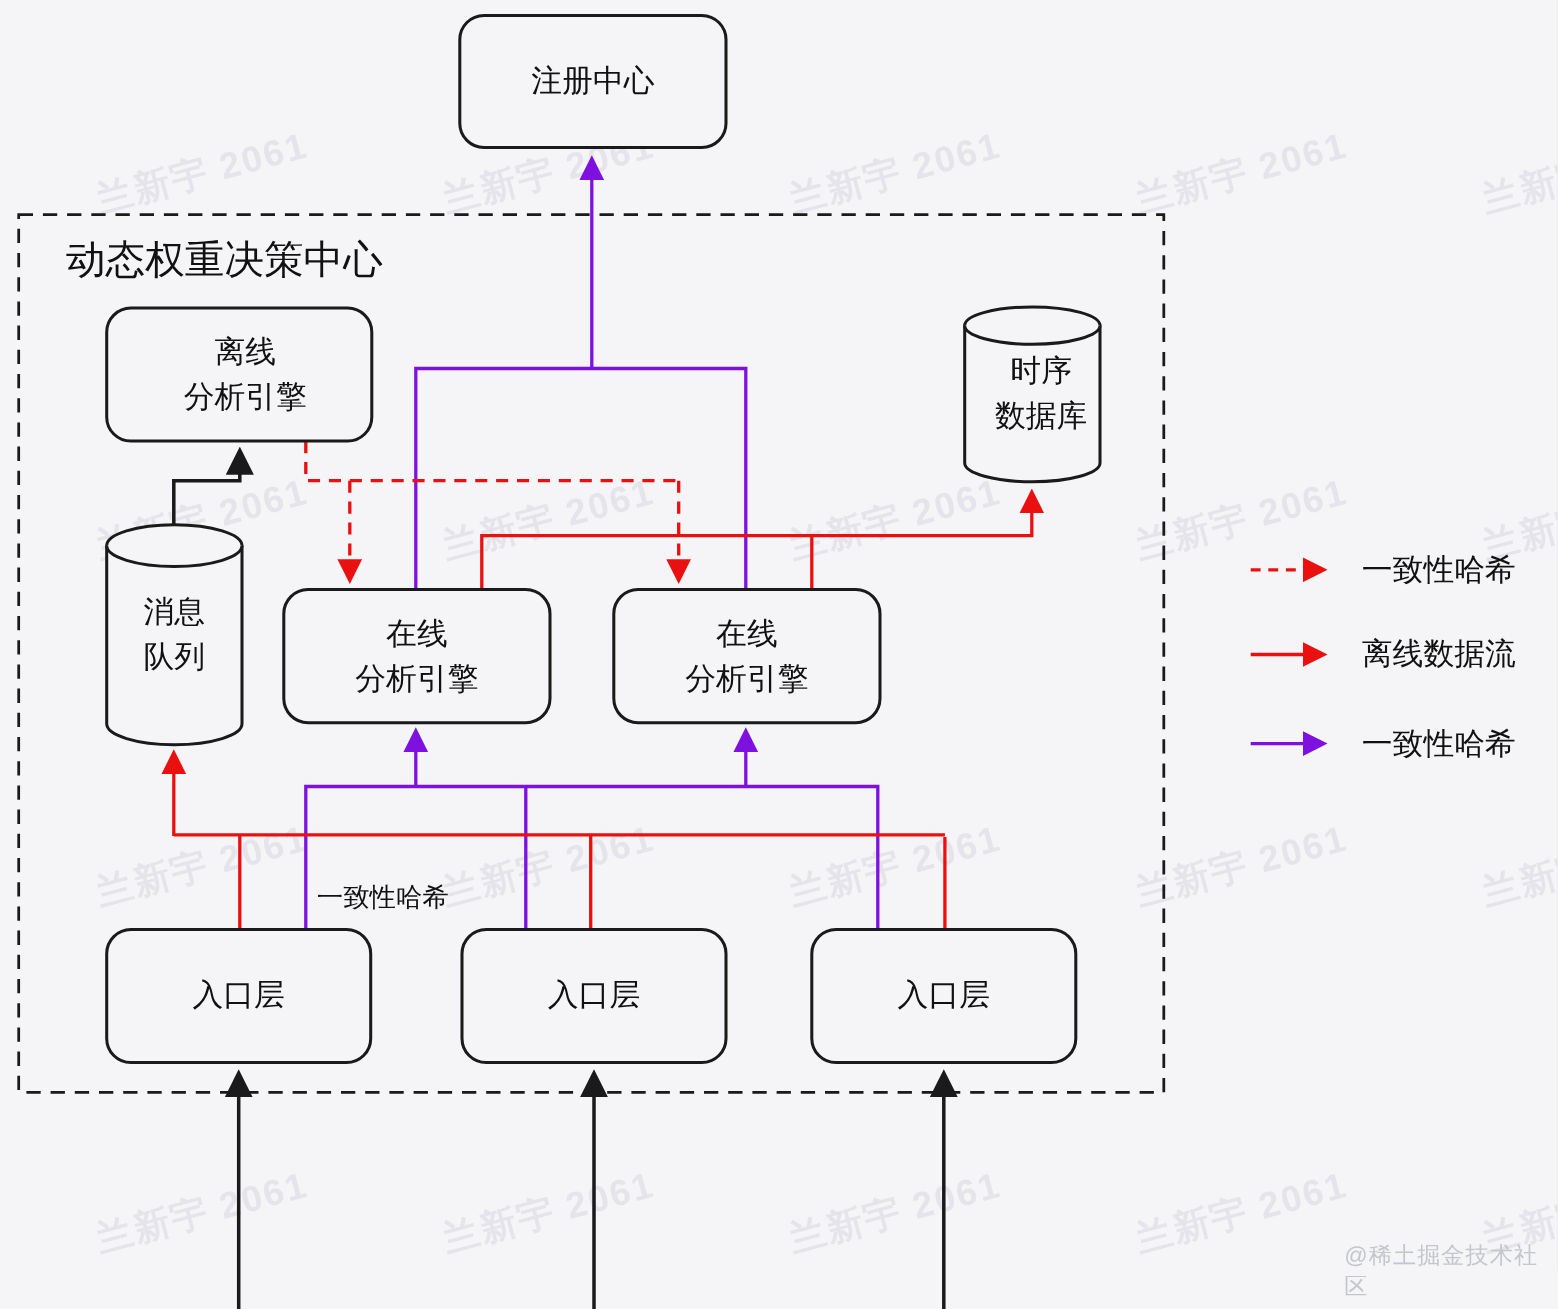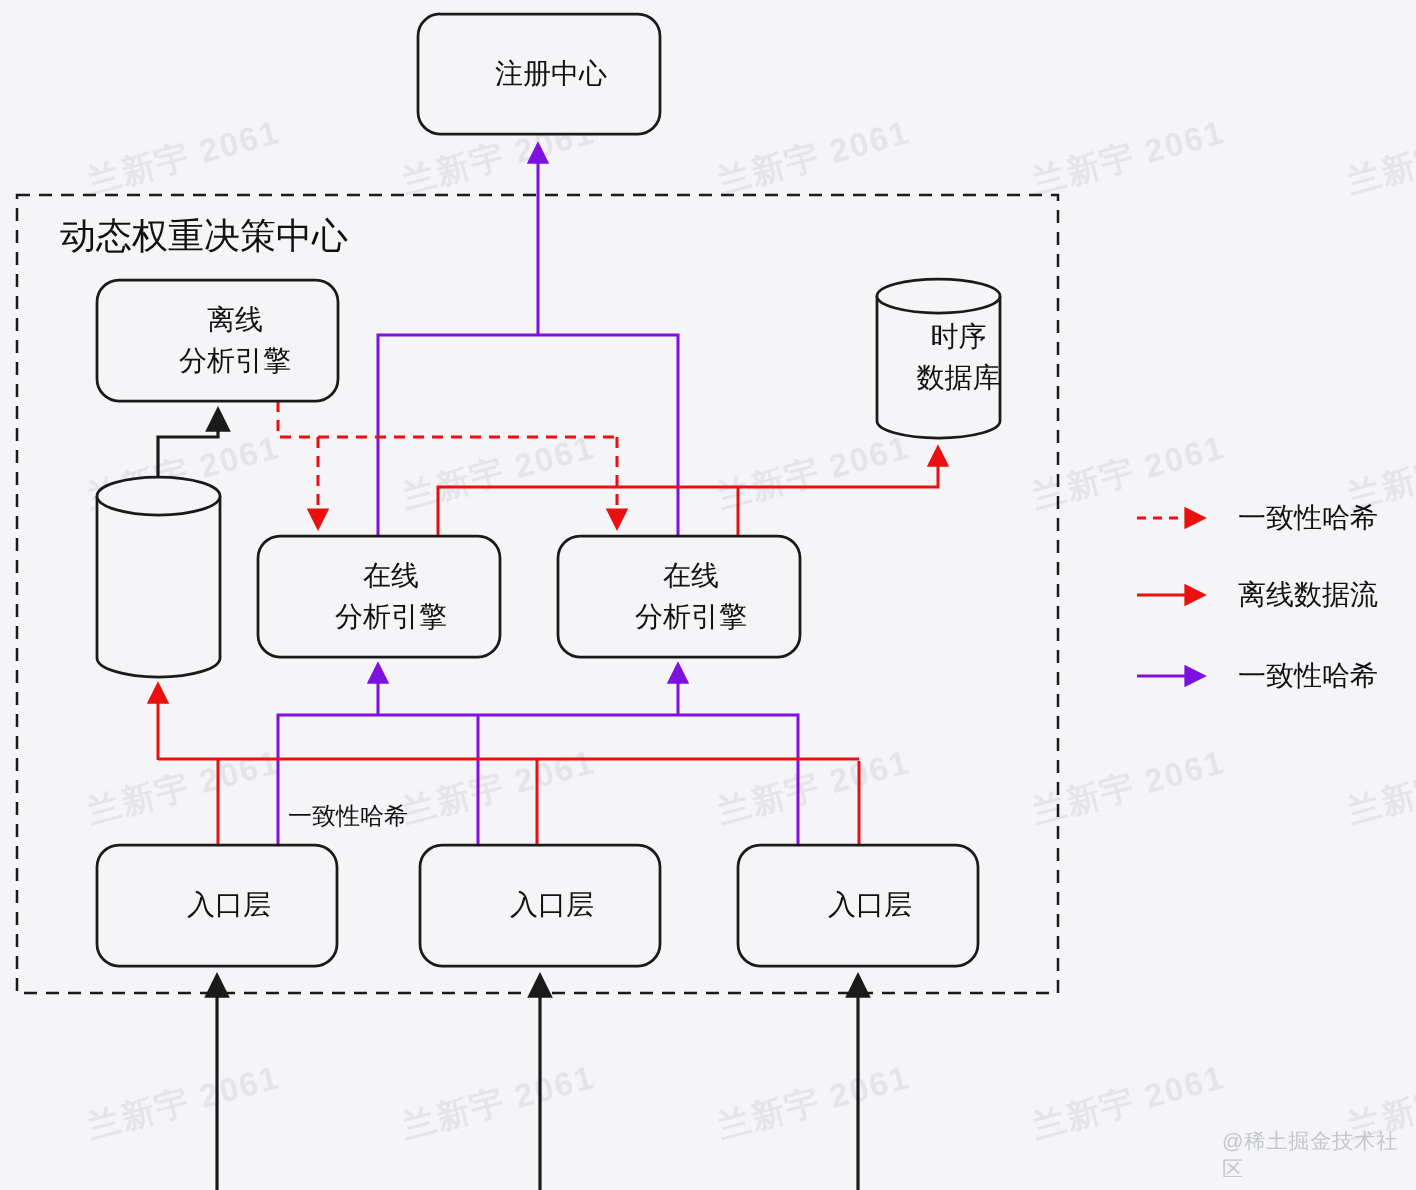--- a/index.html
+++ b/index.html
@@ -24,21 +24,21 @@
   .offline-line{fill:none;stroke:var(--offline,#ea1010);stroke-width:3;}
   .offline-dashed{fill:none;stroke:var(--offline,#ea1010);stroke-width:3;stroke-dasharray:11 8;}
   .online-line{fill:none;stroke:var(--online,#7e10e0);stroke-width:3;}
   .arrow-black{fill:var(--ink,#1a1a1a);}
   .arrow-offline{fill:var(--offline,#ea1010);}
   .arrow-online{fill:var(--online,#7e10e0);}
   
   .node-label{
     position:absolute;display:flex;flex-direction:column;align-items:center;
     justify-content:center;text-align:center;font-size:28px;font-weight:500;
-    line-height:1.45;color:#111;padding-left:12px;
+    line-height:1.45;color:#111;
   }
   .container-title{
     position:absolute;left:20px;top:212px;font-size:36px;font-weight:500;color:#111;margin-left:40px;
   }
   .free-label{position:absolute;font-size:24px;font-weight:500;color:#111;}
   .legend-label{
     position:absolute;left:1238px;height:40px;display:flex;align-items:center;
     font-size:28px;font-weight:500;color:#111;
   }
   .credit{
@@ -155,20 +155,24 @@
     <div class="node-label" style="left:97px;top:280px;width:252px;height:121px;">
       <span>离线</span>
       <span>分析引擎</span>
     </div>
 
     <div class="node-label" style="left:877px;top:288px;width:139px;height:140px;">
       <span>时序</span>
       <span>数据库</span>
     </div>
 
+    <div class="node-label" style="left:97px;top:487px;width:123px;height:180px;">
+      <span>消息</span>
+      <span>队列</span>
+    </div>
 
     <div class="node-label" style="left:258px;top:536px;width:242px;height:121px;">
       <span>在线</span>
       <span>分析引擎</span>
     </div>
 
     <div class="node-label" style="left:558px;top:536px;width:242px;height:121px;">
       <span>在线</span>
       <span>分析引擎</span>
     </div>

